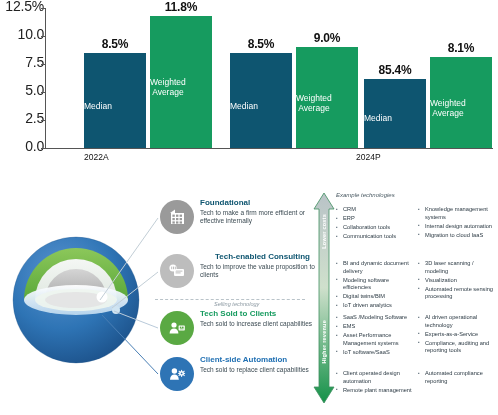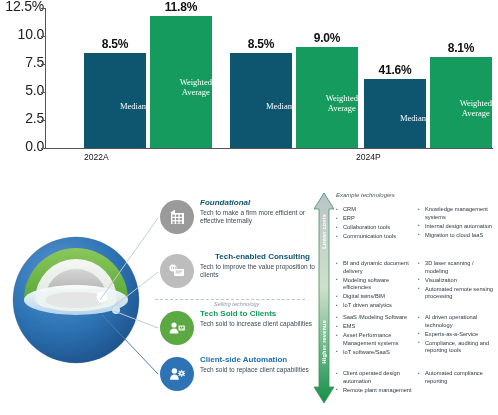--- a/index.html
+++ b/index.html
@@ -23,21 +23,21 @@
   }
   .axis-line-v { position:absolute; left:45px; top:8px; width:1px; height:140px; background:#555; }
   .axis-line-h { position:absolute; left:45px; top:148px; width:448px; height:1px; background:#555; }
   .tick-mark { position:absolute; left:41px; width:4px; height:1px; background:#555; }
 
   .plot { position:absolute; left:46px; top:8px; width:447px; height:140px; }
 
   .group { position:absolute; bottom:0; height:140px; }
   .bar {
     position:absolute; bottom:0; width:62px;
-    display:flex; align-items:center; justify-content:flex-end;font-family:Liberation Serif, serif;
+    display:flex; align-items:center; justify-content:flex-start;
   }
   .bar.median { left:0; background:#0e5570; }
   .bar.weighted { left:66px; background:#169b5f; }
   .bar-inner-label {
     font-size:8.5px; color:#ffffff; text-align:center; line-height:1.15;
     position:relative; top:6px;
   }
   .bar-value {
     position:absolute; width:62px; text-align:center;
     font-size:12px; color:#111; letter-spacing:-0.2px;font-weight:bold;
@@ -133,21 +133,21 @@
               <div>Weighted</div>
               <div>Average</div>
             </div>
           </div>
           <div class="bar-value" style="left: 66px; bottom: 102.8px;">9.0%</div>
         </div>
         <div class="group" style="left: 318px; width: 128px;">
           <div class="bar median" style="height: 69.44px; background: rgb(14, 85, 112);">
             <div class="bar-inner-label">Median</div>
           </div>
-          <div class="bar-value" style="left: 0px; bottom: 71.44px;">41.6%</div>
+          <div class="bar-value" style="left: 0px; bottom: 71.44px;">85.4%</div>
           <div class="bar weighted" style="height: 90.72px; background: rgb(22, 155, 95);">
             <div class="bar-inner-label">
               <div>Weighted</div>
               <div>Average</div>
             </div>
           </div>
           <div class="bar-value" style="left: 66px; bottom: 92.72px;">8.1%</div>
         </div>
       </div>
   <div class="tick-mark" style="top: 148px;"></div>
@@ -210,21 +210,21 @@
           <rect x="5.4" y="11" width="2.4" height="2.2" fill="#9a9a9a"></rect>
           <rect x="9" y="11" width="2.4" height="2.2" fill="#9a9a9a"></rect>
           <rect x="12.6" y="11" width="2.4" height="2.2" fill="#9a9a9a"></rect>
           <rect x="5.4" y="14.4" width="2.4" height="2.2" fill="#9a9a9a"></rect>
           <rect x="9" y="14.4" width="2.4" height="2.2" fill="#9a9a9a"></rect>
           <rect x="12.6" y="14.4" width="2.4" height="2.2" fill="#9a9a9a"></rect>
           <path d="M3 6 L8 2.5 L8 6 Z" fill="#fff"></path>
         </svg>
       </div>
       <div class="stage-text">
-        <div class="stage-title" style="color:#0e5570;font-style:italic;">Foundational</div>
+        <div class="stage-title" style="color:#0e5570;">Foundational</div>
         <div class="stage-desc">Tech to make a firm more efficient or effective internally</div>
       </div>
     </div>
 
     <div class="stage-row" style="left:160px; top:76px;">
       <div class="stage-icon" style="background:#bdbdbd;">
         <svg width="20" height="20" viewBox="0 0 20 20">
           <rect x="7" y="8" width="10" height="7" rx="1" fill="#fff"></rect>
           <rect x="8.6" y="9.6" width="6.8" height="1" fill="#bdbdbd"></rect>
           <rect x="8.6" y="11.4" width="5" height="1" fill="#bdbdbd"></rect>

